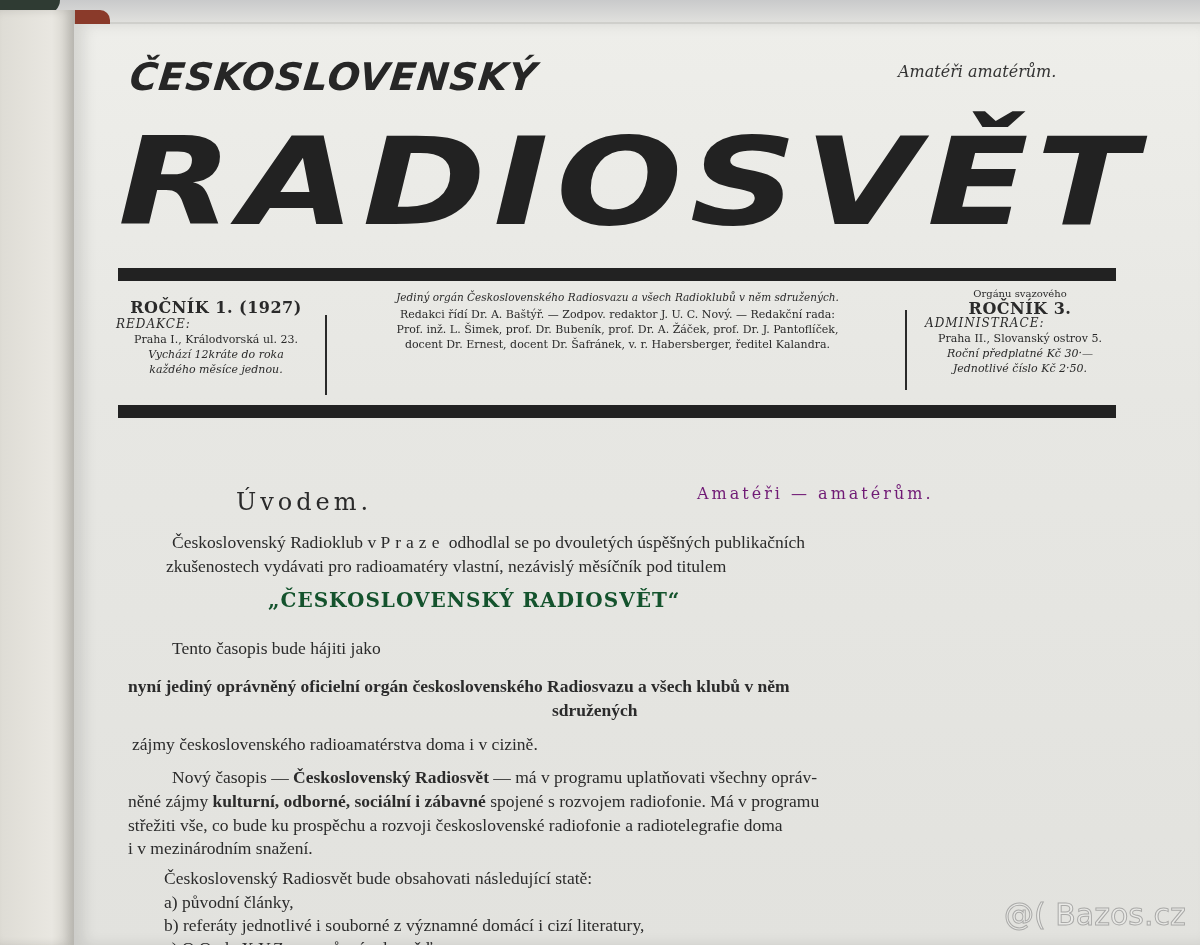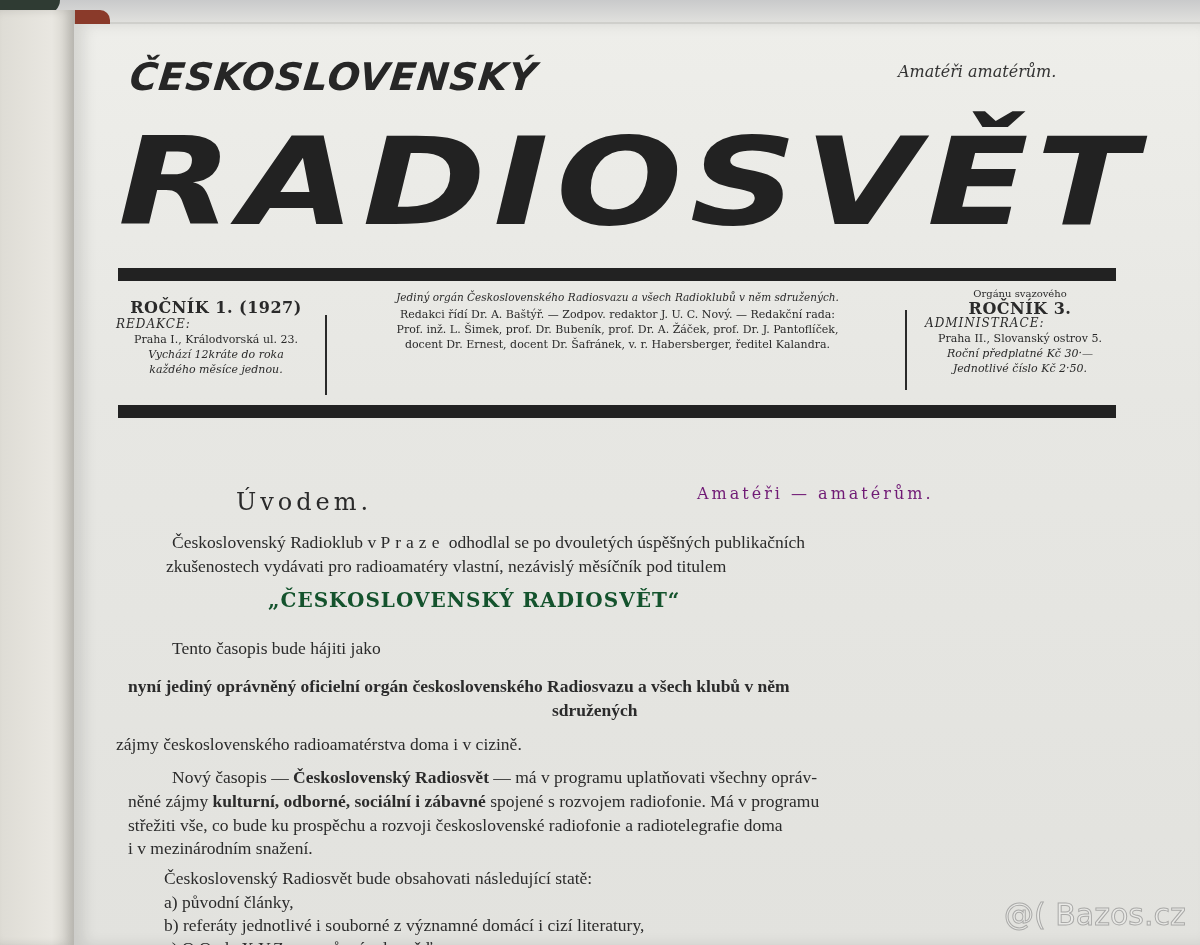--- a/index.html
+++ b/index.html
@@ -141,21 +141,21 @@
 </div>
 <div class="abs body-text" style="left:128px; top:556px;margin-left:38px;">zkušenostech vydávati pro radioamatéry vlastní, nezávislý měsíčník pod titulem</div>
 
 <div class="abs mag-title">„ČESKOSLOVENSKÝ RADIOSVĚT“</div>
 
 <div class="abs body-text" style="left:172px; top:638px;">Tento časopis bude hájiti jako</div>
 
 <div class="abs body-text bold" style="left:128px; top:676px;">nyní jediný oprávněný oficielní orgán československého Radiosvazu a všech klubů v něm</div>
 <div class="abs body-text bold" style="left:552px; top:700px;">sdružených</div>
 
-<div class="abs body-text" style="left:116px; top:734px;">zájmy československého radioamatérstva doma i v cizině.</div>
+<div class="abs body-text" style="left:132px; top:734px;">zájmy československého radioamatérstva doma i v cizině.</div>
 
 <div class="abs body-text" style="left:172px; top:767px;">
   <span>Nový časopis —</span>
   <span class="bold">Československý Radiosvět</span>
   <span>— má v programu uplatňovati všechny opráv-</span>
 </div>
 <div class="abs body-text" style="left:128px; top:791px;">
   <span>něné zájmy</span>
   <span class="bold">kulturní, odborné, sociální i zábavné</span>
   <span>spojené s rozvojem radiofonie. Má v programu</span>

